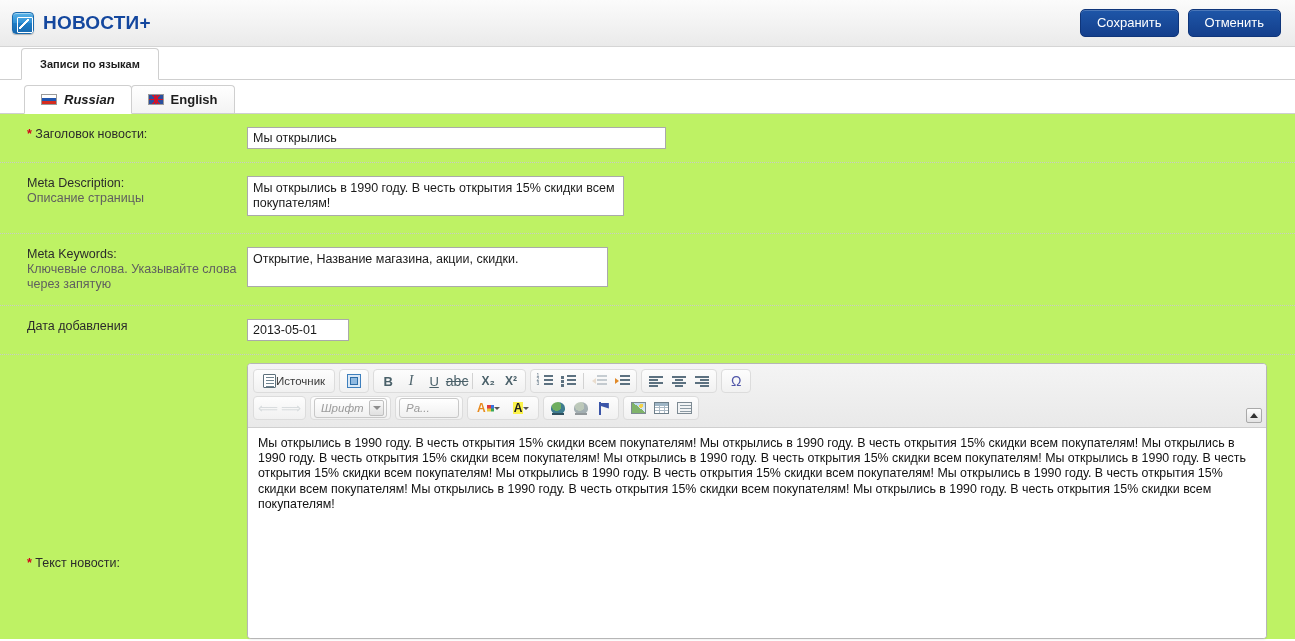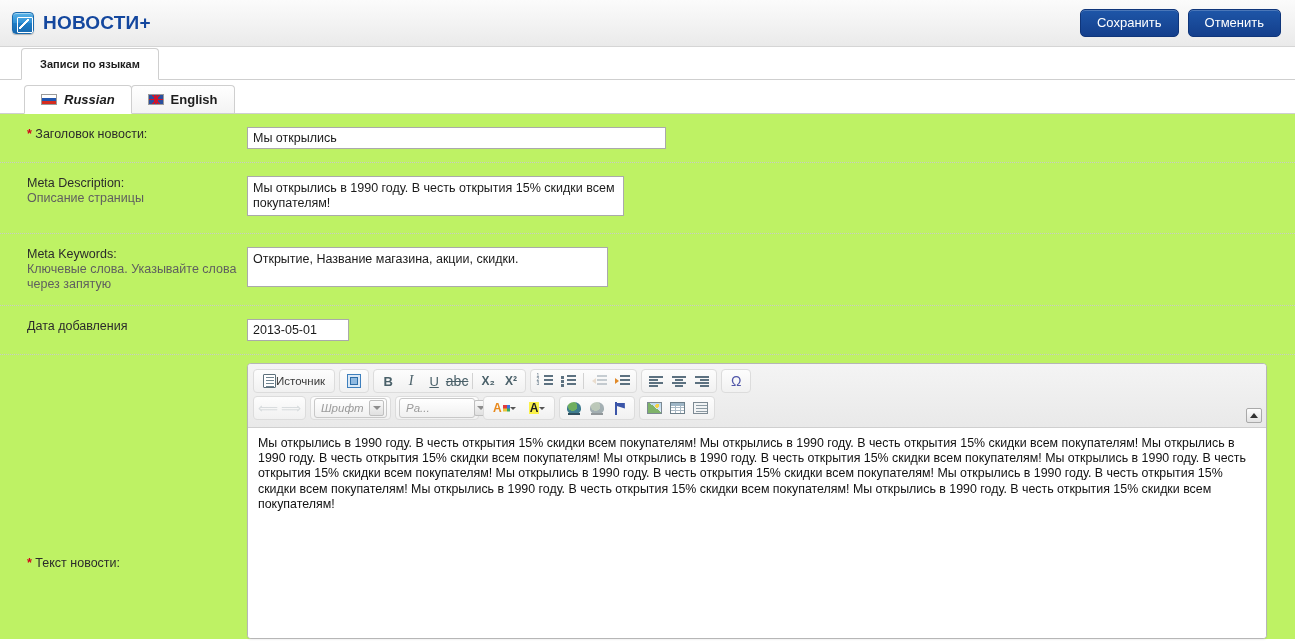--- a/index.html
+++ b/index.html
@@ -301,21 +301,21 @@
     border: 1px solid #c8c8c8;
     border-radius: 3px;
     font-size: 11.5px;
     font-style: italic;
     color: #9a9a9a;
     padding: 0 2px 0 6px;
     cursor: pointer;
     white-space: nowrap;
   }
   .combo-font { width: 73px; }
-  .combo-size { width: 76px; gap: 44px; }
+  .combo-size { width: 60px; gap: 44px; }
   .combo-arrow {
     width: 15px; height: 16px;
     background: linear-gradient(to bottom, #fafafa, #e0e0e0);
     border: 1px solid #bfbfbf;
     border-radius: 2px;
     display: flex; align-items: center; justify-content: center;
     flex: none;
   }
   .caret {
     width: 0; height: 0;

